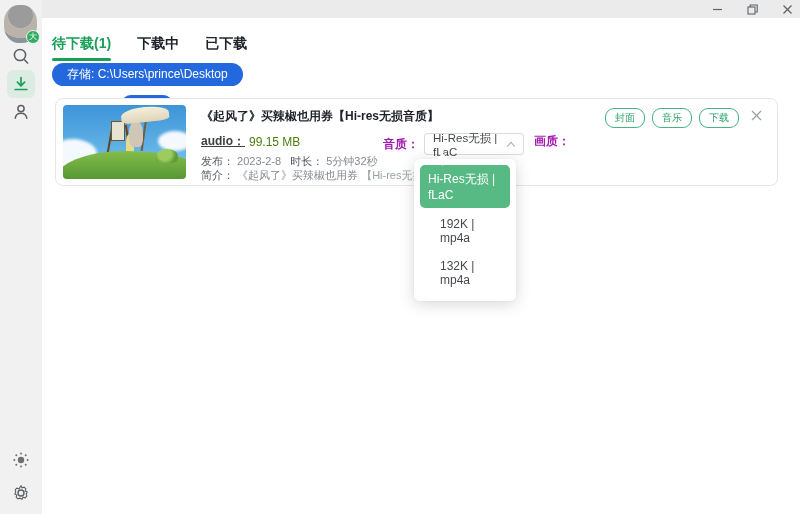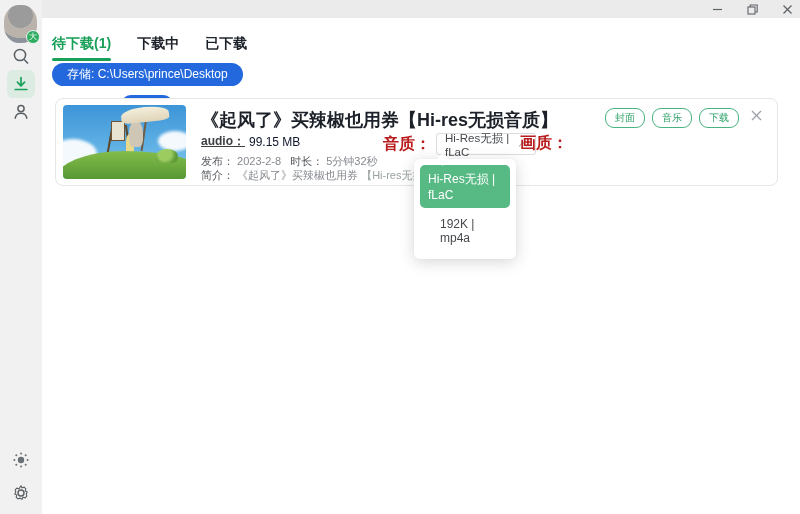--- a/index.html
+++ b/index.html
@@ -49,25 +49,25 @@
           background:radial-gradient(circle at 40% 35%, #9ccb5f 0 40%, #5f9c39 70%); }
   .umbrella { position:absolute; left:58px; top:2px; width:48px; height:15px; border-radius:50% 50% 20% 20%;
               background:linear-gradient(180deg,#f5efdc,#ded4b8); transform:rotate(-6deg); }
   .pole { position:absolute; left:80px; top:12px; width:1.5px; height:34px; background:#6e5c44; transform:rotate(8deg); }
   .figure { position:absolute; left:66px; top:16px; width:14px; height:26px; border-radius:45% 45% 30% 30%;
             background:#cfc6b6; box-shadow:-6px 10px 0 -3px #e9d98a; }
   .easel { position:absolute; left:48px; top:16px; width:14px; height:20px; background:#e8e2d0; border:1.5px solid #6e5434; }
   .easel-leg { position:absolute; left:46px; top:20px; width:2px; height:30px; background:#5e4628; transform:rotate(10deg); }
   .easel-leg2 { position:absolute; left:64px; top:20px; width:2px; height:30px; background:#5e4628; transform:rotate(-8deg); }
 
-  .card-title { position:absolute; left:145px; top:9px; font-size:18px; font-weight:bold; color:#1d2129; }
+  .card-title { position:absolute; left:145px; top:9px; font-size:12px; font-weight:bold; color:#1d2129; }
   .meta { position:absolute; top:34px; font-size:12px; color:#4e5358; display:flex; align-items:center; }
   .meta .lbl { color:#3c4043; font-weight:bold; margin-right:4px;text-decoration:underline; }
-  .meta .val { color:#0f172a; font-weight:normal; }
-  .sel-label { font-size:16px; color:#b91c1c; font-weight:bold; margin-right:5px; }
+  .meta .val { color:#4d7c0f; font-weight:normal; }
+  .sel-label { font-size:12px; color:#a21caf; font-weight:bold; margin-right:5px; }
   .select { position:relative; width:100px; height:22px; border:1px solid #dcdcdc; border-radius:3px; background:#fff;
             font-size:11.5px; color:#46494d; display:flex; align-items:center; padding-left:8px; cursor:pointer; }
   .chev { position:absolute; right:9px; width:6px; height:6px; border-right:1.4px solid #a9adb2; border-bottom:1.4px solid #a9adb2; }
   .chev.up { top:9px; transform:rotate(-135deg); }
   .chev.down { top:6px; transform:rotate(45deg); }
 
   .subrow { position:absolute; left:145px; font-size:11px; }
   .subrow .lbl { color:#55595e; }
   .subrow .val { color:#85898e;margin-top:36px; }
   .subrow .val-light { color:#9aa49e; }
@@ -200,21 +200,21 @@
       </div>
 
       <div class="meta" style="left:327px;">
         <span class="sel-label">音质：</span>
         <div class="select" style="width:100px;">
           <span>Hi-Res无损 | fLaC</span>
           <span class="chev up"></span>
         </div>
       </div>
 
-      <div class="meta" style="left:464px;">
+      <div class="meta" style="left:478px;">
         <span class="sel-label">画质：</span>
       </div>
 
       <div class="subrow" style="top:55px;">
         <span class="lbl">发布：</span>
         <span class="val">2023-2-8</span>
         <span class="lbl" style="margin-left:6px;">时长：</span>
         <span class="val">5分钟32秒</span>
       </div>
 
@@ -234,16 +234,17 @@
         <svg width="13" height="13" viewBox="0 0 13 13" stroke="#9aa0a6" stroke-width="1.3">
           <line x1="2" y1="2" x2="11" y2="11"></line>
             <line x1="11" y1="2" x2="2" y2="11"></line>
         </svg>
       </div>
     </div>
 
     <div class="dropdown">
       <div class="opt selected">Hi-Res无损 | fLaC</div>
       <div class="opt">192K | mp4a</div>
+      <div class="opt">132K | mp4a</div>
     </div>
 
   </div>
 </div>
 
 </body></html>

